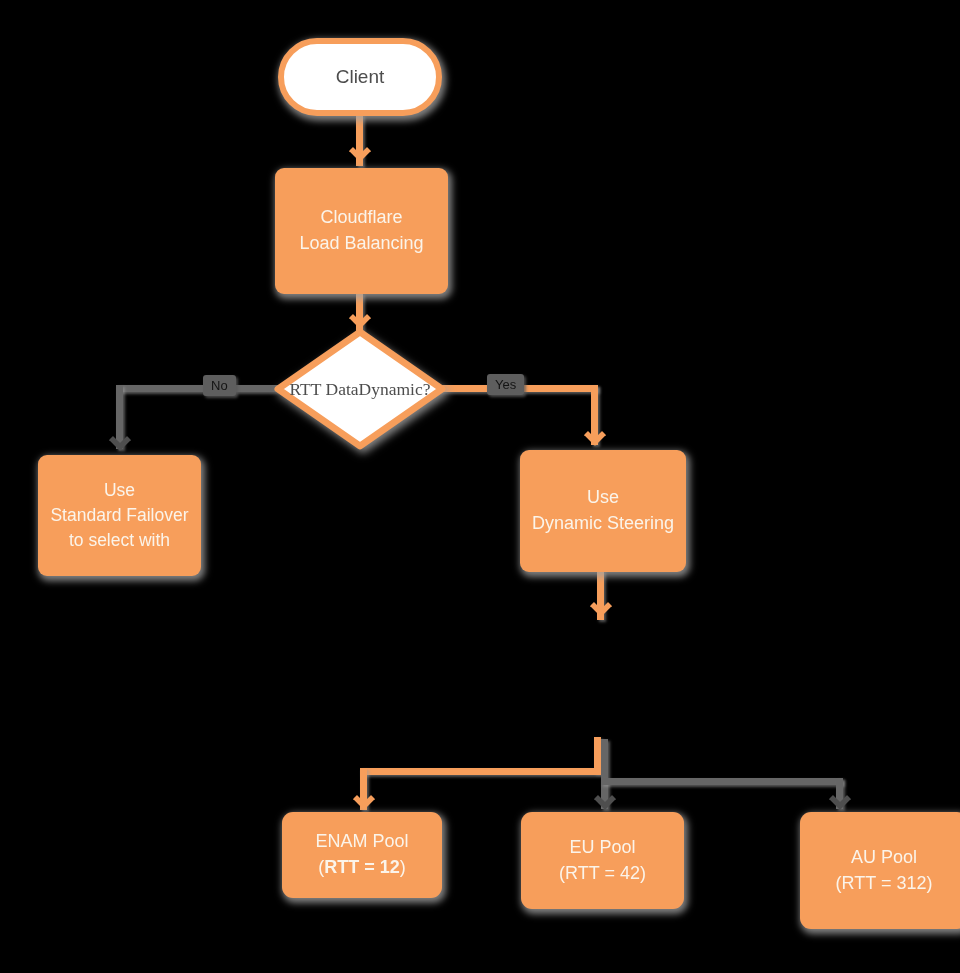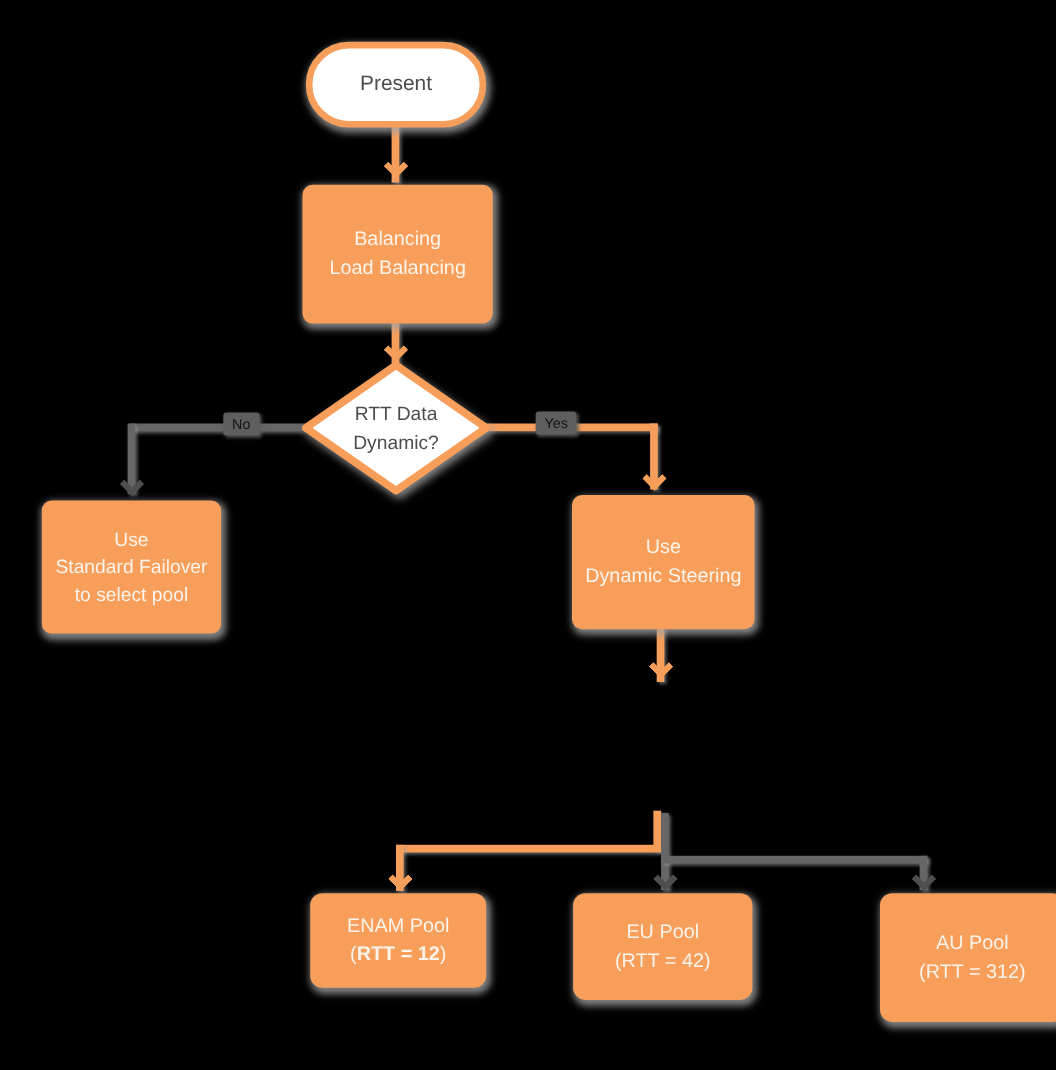--- a/index.html
+++ b/index.html
@@ -45,22 +45,22 @@
     position:absolute;background:var(--node-fill-white);border:6px solid var(--orange);
     border-radius:44px;display:flex;align-items:center;justify-content:center;
     color:var(--node-text-dark);font-size:19px;
     box-shadow:2px 3px 7px 2px rgba(160,160,160,0.8);
   }
   
   .diamond{position:absolute;}
   .diamond svg{position:absolute;left:0;top:0;filter:drop-shadow(3px 4px 4px rgba(158,158,158,0.85));}
   .diamond polygon{fill:var(--node-fill-white);stroke:var(--orange);stroke-width:7;stroke-linejoin:round;}
   .diamond .dtext{
-    position:absolute;inset:0;display:flex;flex-direction:column;align-items:center;justify-content:center;
-    text-align:center;color:var(--node-text-dark);font-size:17.5px;line-height:1.5;
+    position:absolute;inset:0;display:flex;flex-direction:row;align-items:center;justify-content:center;
+    text-align:center;color:var(--node-text-dark);font-size:17.5px;line-height:1.5;font-family:Liberation Serif, serif;
   }
   
   .edge-label{
     position:absolute;background:var(--label-bg);color:var(--label-text);
     font-size:13px;line-height:1;padding:4px 8px;border-radius:3px;
     box-shadow:2px 2px 3px rgba(90,90,90,0.8);
   }
 </style>
 </head>
 <body>
@@ -85,42 +85,42 @@
 
   <div class="line gray" style="left:601px;top:739px;width:7px;height:70px;"></div>
 
   <div class="line gray" style="left:601px;top:778px;width:242px;height:7px;"></div>
   <div class="line gray" style="left:836px;top:778px;width:7px;height:31px;"></div>
 
   <div class="edge-label" style="left:203px;top:375px;">No</div>
   <div class="edge-label" style="left:487px;top:374px;">Yes</div>
 
   <div class="terminator" style="left:278px;top:38px;width:152px;height:66px;">
-    <span>Present</span>
+    <span>Client</span>
   </div>
 
   <div class="node-box" style="left:275px;top:168px;width:173px;height:126px;">
-    <span>Balancing</span>
+    <span>Cloudflare</span>
     <span>Load Balancing</span>
   </div>
 
   <div class="diamond" style="left:273px;top:327px;width:174px;height:124px;">
     <svg width="174" height="124" viewBox="0 0 174 124">
       <polygon points="87,5 169,62 87,119 5,62"></polygon>
     </svg>
     <div class="dtext">
       <span>RTT Data</span>
       <span>Dynamic?</span>
     </div>
   </div>
 
   <div class="node-box" style="left:38px;top:455px;width:163px;height:121px;font-size:17.5px;">
     <span>Use</span>
     <span>Standard Failover</span>
-    <span>to select pool</span>
+    <span>to select with</span>
   </div>
 
   <div class="node-box" style="left:520px;top:450px;width:166px;height:122px;">
     <span>Use</span>
     <span>Dynamic Steering</span>
   </div>
 
 
   <div class="node-box pool" style="left:282px;top:812px;width:160px;height:86px;">
     <span>ENAM Pool</span>

